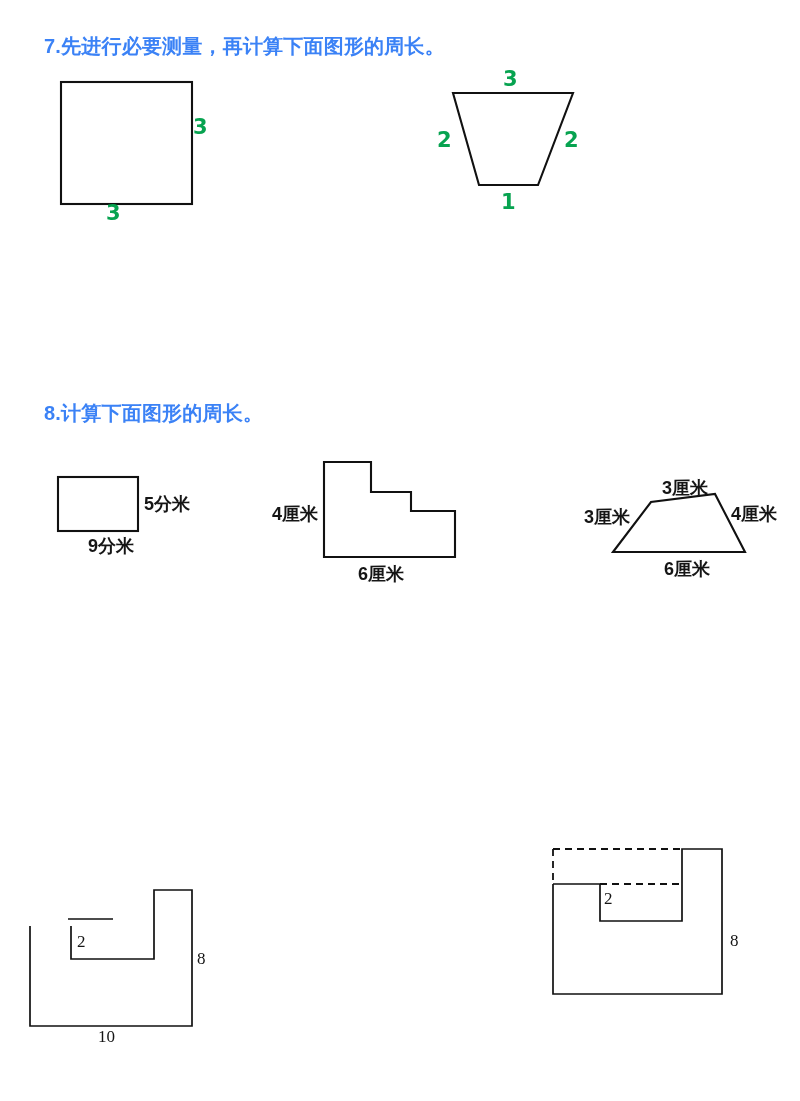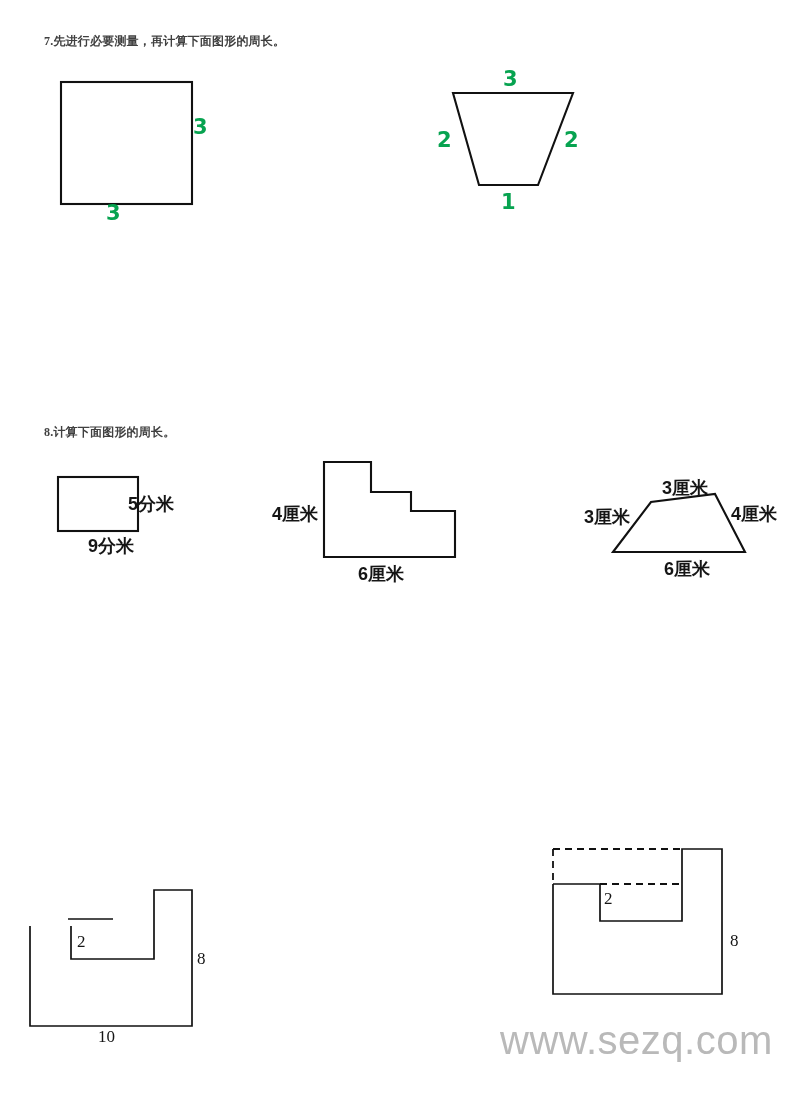--- a/index.html
+++ b/index.html
@@ -16,26 +16,25 @@
     color: #1a1a1a;
   }
   .page {
     position: absolute;
     inset: 0;
     width: 800px;
     height: 1101px;
   }
   .q-text {
     position: absolute;
-    font-size: 12px;
+    font-size: 20px;
     font-weight: 600;
-    color: #404040;
+    color: #3b82f6;
     letter-spacing: 0.2px;
     white-space: nowrap;
-    font-family: Liberation Serif, serif;
   }
   .figure-svg {
     position: absolute;
     overflow: visible;
   }
   .lbl {
     position: absolute;
     white-space: nowrap;
     line-height: 1;
   }
@@ -104,26 +103,26 @@
   <div class="lbl lbl-green" style="left:106px; top:203px;">3</div>
 
   <svg class="figure-svg" style="left:440px; top:85px;" width="150" height="115" viewBox="0 0 150 115">
     <polygon class="stroke" points="13,8 133,8 98,100 39,100"></polygon>
   </svg>
   <div class="lbl lbl-green" style="left:503px; top:69px;">3</div>
   <div class="lbl lbl-green" style="left:437px; top:130px;">2</div>
   <div class="lbl lbl-green" style="left:564px; top:130px;">2</div>
   <div class="lbl lbl-green" style="left:501px; top:192px;">1</div>
 
-  <div class="q-text" style="left:44px; top:424px;">8.计算下面图形的周长。</div>
+  <div class="q-text" style="left:44px; top:400px;">8.计算下面图形的周长。</div>
 
   <svg class="figure-svg" style="left:52px; top:471px;" width="100" height="70" viewBox="0 0 100 70">
     <rect class="stroke" x="6" y="6" width="80" height="54"></rect>
   </svg>
-  <div class="lbl lbl-black" style="left:128px; top:495px;">5分米</div>
+  <div class="lbl lbl-black" style="left:144px; top:495px;">5分米</div>
   <div class="lbl lbl-black" style="left:88px; top:537px;">9分米</div>
 
   <svg class="figure-svg" style="left:316px; top:455px;" width="150" height="112" viewBox="0 0 150 112">
     <polygon class="stroke" points="8,7 55,7 55,37 95,37 95,56 139,56 139,102 8,102"></polygon>
   </svg>
   <div class="lbl lbl-black" style="left:272px; top:505px;">4厘米</div>
   <div class="lbl lbl-black" style="left:358px; top:565px;">6厘米</div>
 
   <svg class="figure-svg" style="left:605px; top:488px;" width="150" height="72" viewBox="0 0 150 72">
     <polygon class="stroke" points="8,64 46,14 110,6 140,64"></polygon>
@@ -150,15 +149,14 @@
 
     <line class="dashed" x1="8" y1="9" x2="137" y2="9"></line>
 
     <line class="dashed" x1="8" y1="9" x2="8" y2="44"></line>
 
     <line class="dashed" x1="55" y1="44" x2="137" y2="44"></line>
   </svg>
   <div class="lbl lbl-num" style="left:604px; top:890px;">2</div>
   <div class="lbl lbl-num" style="left:730px; top:932px;">8</div>
 
-  <div class="watermark">www.sezq.com</div>
 
 </div>
 
 </body></html>

